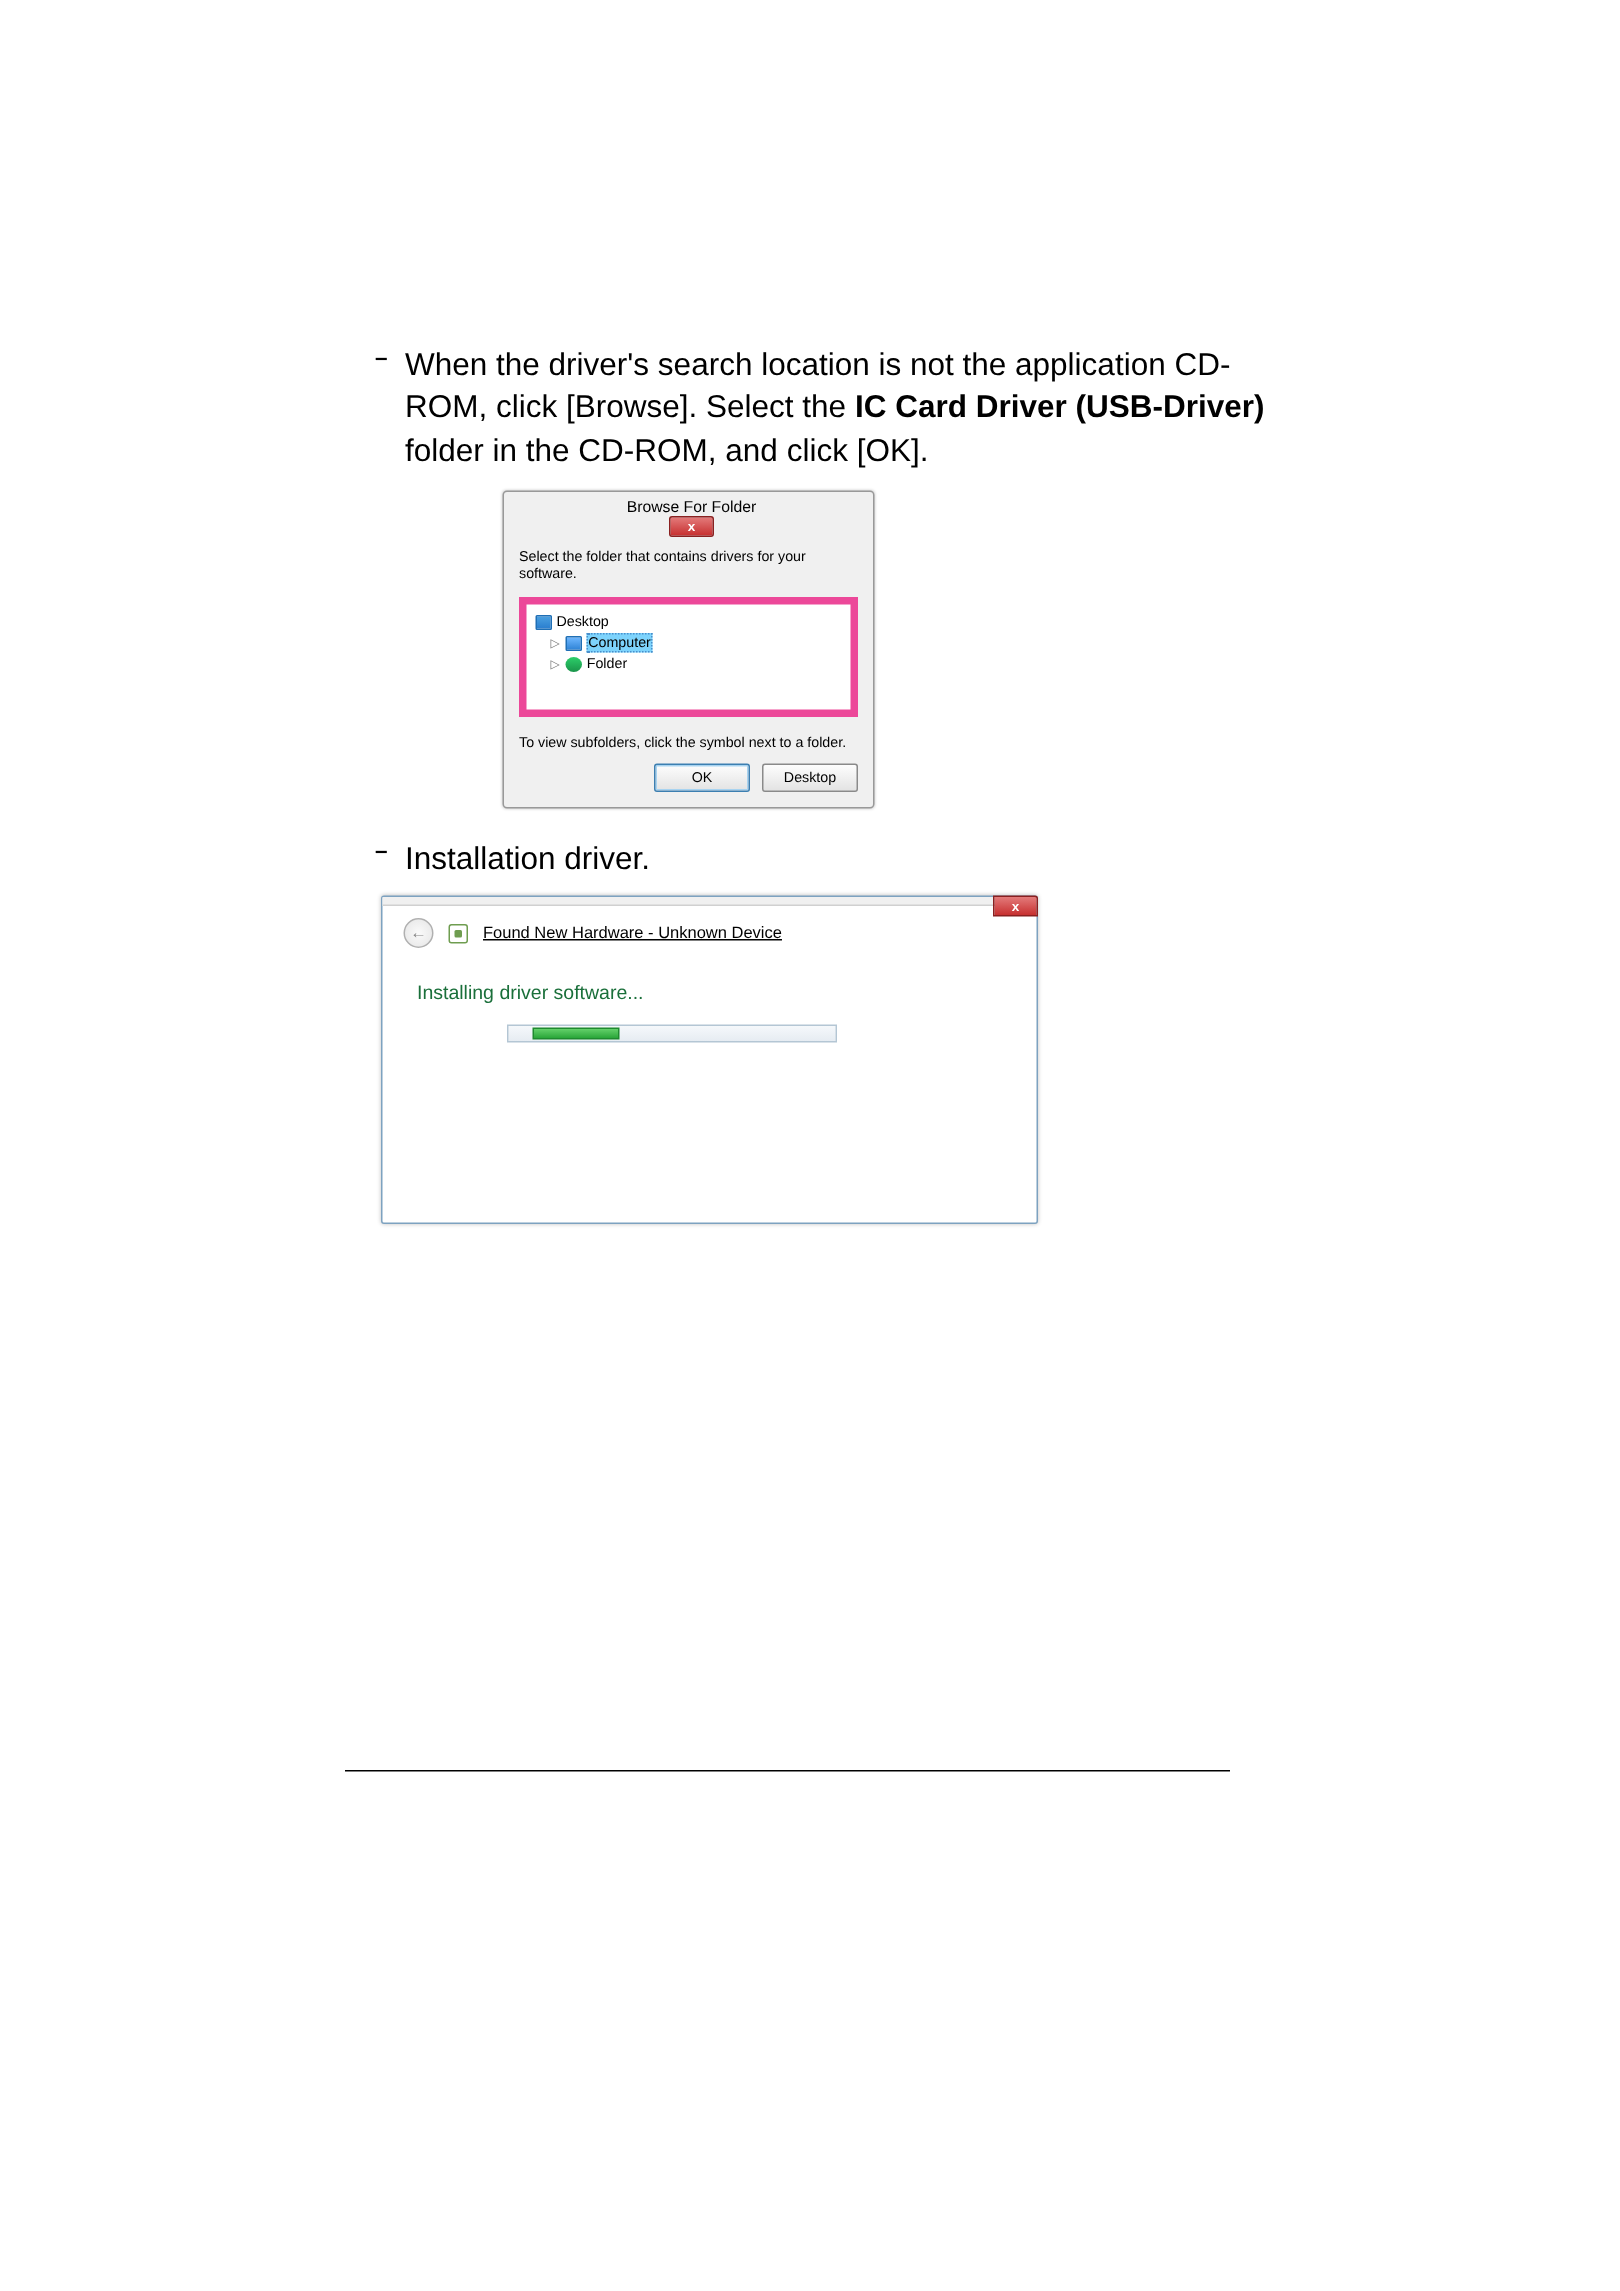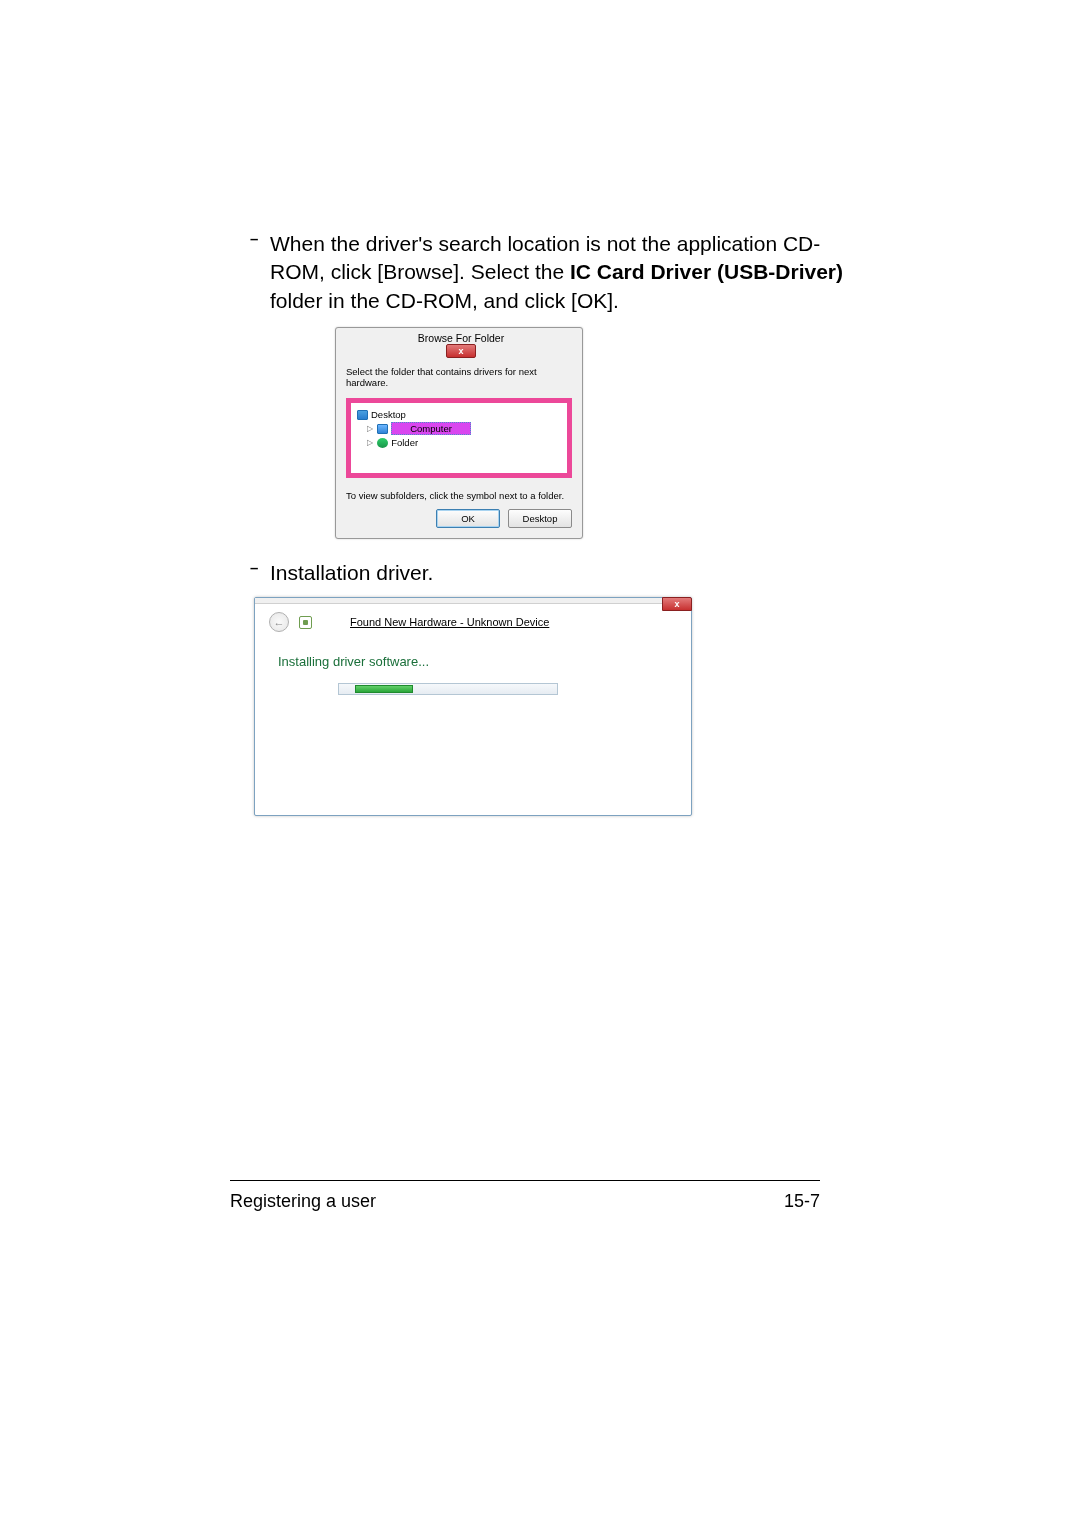--- a/index.html
+++ b/index.html
@@ -81,21 +81,21 @@
       display: flex;
       align-items: center;
       gap: 3px;
       padding-left: var(--indent,0px);
       margin-bottom: 2px;
     }
     .ico { display:inline-block; width:11px; height:10px;}
     .ico-desktop { background: linear-gradient(#4aa0e0,#2a7ecf); border:1px solid #1f6fb5; border-radius:1px;}
     .ico-computer { background: linear-gradient(#6db6ff,#3084d6); border:1px solid #1f6fb5; border-radius:1px;}
     .ico-network { background: linear-gradient(#2dcf6a,#1a944a); border-radius:50%;}
-    .sel { background:#d946ef; border:1px dotted #4a8fcc; padding:0 18px;}
+    .sel { background:#7dd3fc; border:1px dotted #4a8fcc; padding:0 0;}
     .tri { color:#777; font-size:8px; padding-right:1px;}
     .bd-hint {
       padding: 2px 10px 8px 10px;
       font-size: 9.5px;
     }
     .bd-buttons {
       display: flex;
       justify-content: flex-end;
       gap: 8px;
       padding: 0 10px 10px 10px;
@@ -172,21 +172,21 @@
       position:relative;
     }
     .wz-smlicon::after {
       content:"";
       position:absolute;
       left:3px; top:3px;
       width:5px; height:5px;
       background:#6f9d50;
       border-radius:1px;
     }
-    .wz-title-text { text-decoration: underline; margin-left: 28px; }
+    .wz-title-text { text-decoration: underline; }
     .wz-body { padding: 6px 40px 120px 23px; }
     .wz-status {
       color: #1a6f3a;
       font-size: 13px;
       margin: 8px 0 14px 0;
     }
     .wz-progress {
       margin-left: 60px;
       width: 220px;
       height: 12px;
@@ -230,21 +230,21 @@
     <div class="bullet-text">
       <span>When the driver's search location is not the application CD-ROM, click [Browse]. Select the </span><span class="bold">IC Card Driver (USB-Driver)</span><span> folder in the CD-ROM, and click [OK].</span>
     </div>
   </div>
 
   <div class="browse-dialog">
     <div class="bd-titlebar">
       <span>Browse For Folder</span>
       <div class="close-btn">x</div>
     </div>
-    <div class="bd-subtext">Select the folder that contains drivers for next hardware.</div>
+    <div class="bd-subtext">Select the folder that contains drivers for your software.</div>
     <div class="bd-tree">
       <div class="tree-line" style="--indent:0px">
         <span class="ico ico-desktop"></span>
         <span>Desktop</span>
       </div>
       <div class="tree-line" style="--indent:10px">
         <span class="tri">▷</span>
         <span class="ico ico-computer"></span>
         <span class="sel">Computer</span>
       </div>
@@ -280,17 +280,13 @@
       <div class="wz-progress">
         <div class="wz-progress-fill"></div>
       </div>
     </div>
   </div>
 
 </div>
 
 <div class="footer">
   <div class="footer-line"></div>
-  <div class="footer-row">
-    <span>Registering a user</span>
-    <span>15-7</span>
-  </div>
 </div>
 
 </body></html>

